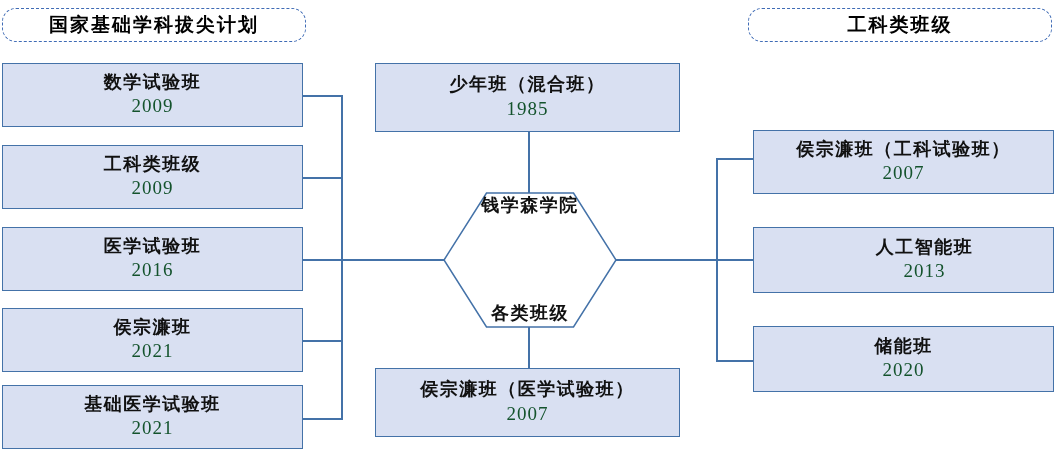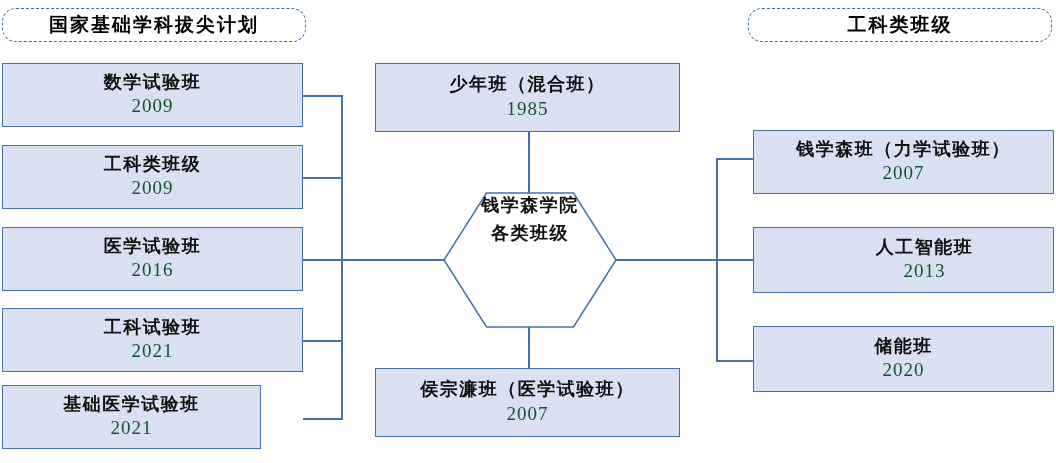--- a/index.html
+++ b/index.html
@@ -86,21 +86,21 @@
   }
   #hex-text {
     position: absolute;
     left: 0;
     top: 0;
     width: 174px;
     height: 136px;
     display: flex;
     flex-direction: column;
     align-items: center;
-    justify-content: flex-start;
+    justify-content: space-between;
     pointer-events: none;
   }
   #hex-text div {
     font-family: "Liberation Serif", "DejaVu Serif", serif;
     font-weight: bold;
     font-size: 18px;
     letter-spacing: 1.5px;
     color: #111111;
     white-space: nowrap;
     line-height: 1.55;
@@ -136,41 +136,41 @@
     <div class="box-title">工科类班级</div>
     <div class="box-year">2009</div>
   </div>
 
   <div class="class-box" style="left:2px; top:227px; width:301px; height:64px;">
     <div class="box-title">医学试验班</div>
     <div class="box-year">2016</div>
   </div>
 
   <div class="class-box" style="left:2px; top:308px; width:301px; height:64px;">
-    <div class="box-title">工科试验班</div>
+    <div class="box-title">侯宗濂班</div>
     <div class="box-year">2021</div>
   </div>
 
-  <div class="class-box" style="left:2px; top:385px; width:259px; height:64px;">
+  <div class="class-box" style="left:2px; top:385px; width:301px; height:64px;">
     <div class="box-title">基础医学试验班</div>
     <div class="box-year">2021</div>
   </div>
 
   <div class="class-box" style="left:375px; top:63px; width:305px; height:69px;">
     <div class="box-title">少年班（混合班）</div>
     <div class="box-year">1985</div>
   </div>
 
   <div class="class-box" style="left:375px; top:368px; width:305px; height:69px;">
     <div class="box-title">侯宗濂班（医学试验班）</div>
     <div class="box-year">2007</div>
   </div>
 
   <div class="class-box" style="left:753px; top:130px; width:301px; height:64px;">
-    <div class="box-title">钱学森班（力学试验班）</div>
+    <div class="box-title">侯宗濂班（工科试验班）</div>
     <div class="box-year">2007</div>
   </div>
 
   <div class="class-box" style="left:753px; top:227px; width:301px; height:66px;padding-left:42px;">
     <div class="box-title">人工智能班</div>
     <div class="box-year">2013</div>
   </div>
 
   <div class="class-box" style="left:753px; top:326px; width:301px; height:66px;">
     <div class="box-title">储能班</div>

